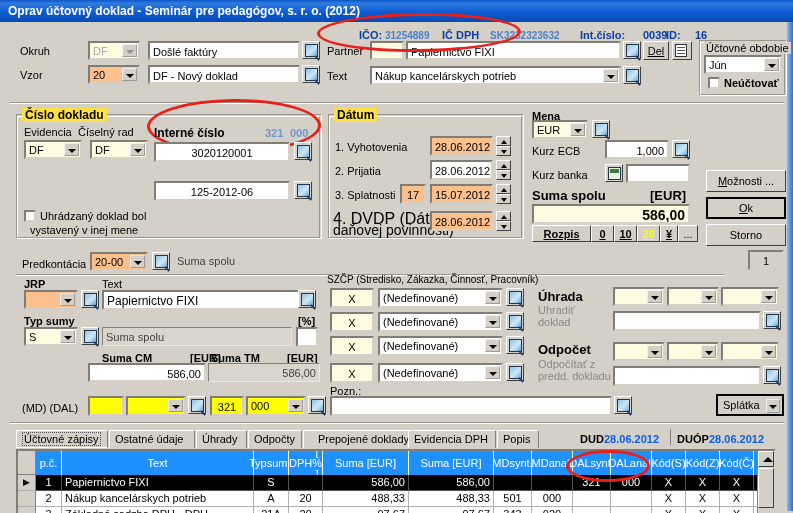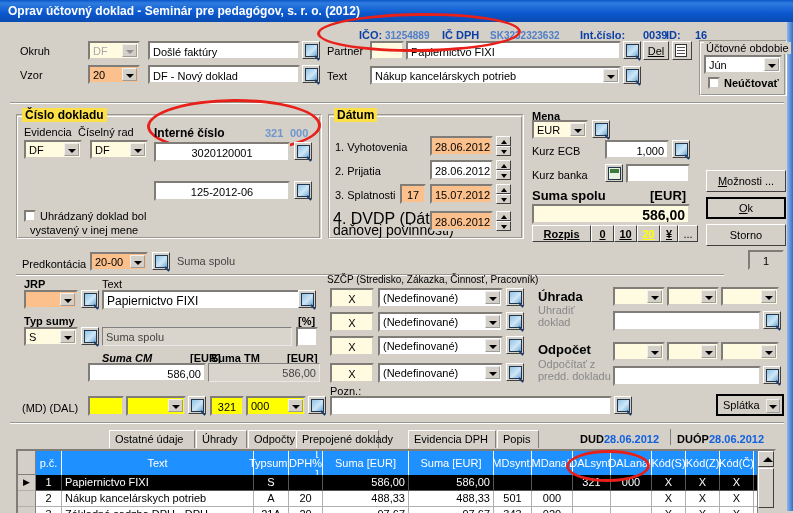--- a/index.html
+++ b/index.html
@@ -390,21 +390,21 @@
       <span>S</span>
       <span class="arrow"></span>
     </div>
     <div class="btnico" style="left:79px;top:305px;">
         <span class="mag"></span>
       </div>
     <div class="fld ro" style="left:100px;top:305px;width:190px;height:19px;">Suma spolu</div>
     <div class="lbl b" style="left:296px;top:293px;">[%]</div>
     <div class="fld sunken" style="left:294px;top:305px;width:22px;height:20px;"></div>
 
-    <div class="lbl b" style="left:100px;top:330px;font-style:italic;">Suma CM</div>
+    <div class="lbl b" style="left:100px;top:330px;">Suma CM</div>
     <div class="lbl b" style="left:188px;top:330px;">[EUR]</div>
     <div class="fld sunken r" style="left:86px;top:341px;width:118px;height:19px;">586,00</div>
     <div class="lbl b" style="left:209px;top:330px;">Suma TM</div>
     <div class="lbl b" style="left:285px;top:330px;">[EUR]</div>
     <div class="fld ro r" style="left:206px;top:341px;width:112px;height:19px;">586,00</div>
 
     <div class="lbl" style="left:20px;top:380px;">(MD) (DAL)</div>
     <div class="fld sunken yellow" style="left:86px;top:374px;width:36px;height:20px;"></div>
     <div class="combo yellow" style="left:124px;top:374px;width:60px;height:20px;">
       <span></span>
@@ -503,24 +503,25 @@
     <div class="btn def" style="left:714px;top:372px;width:68px;height:22px;justify-content:flex-start;padding-left:5px;">
       <span>Splátka</span>
       <span style="position:absolute;right:2px;top:3px;width:14px;height:14px;background:#d4d0c8;border:1px outset #f0f0f0;box-sizing:border-box;">
         <span style="position:absolute;left:2px;top:5px;border-left:4px solid transparent;border-right:4px solid transparent;border-top:4px solid #000;"></span>
       </span>
     </div>
 
     <div class="sep d" style="left:8px;top:400px;width:774px;"></div>
 
     <div class="tabstrip">
+      <div class="tab sel" style="left:0px;width:92px;"><span class="inner">Účtovné zápisy</span></div>
       <div class="tab" style="left:93px;width:86px;"><span>Ostatné údaje</span></div>
       <div class="tab" style="left:180px;width:51px;"><span>Úhrady</span></div>
       <div class="tab" style="left:232px;width:54px;"><span>Odpočty</span></div>
-      <div class="tab" style="left:280px;width:83px;text-align:right;"><span>Prepojené doklady</span></div>
+      <div class="tab" style="left:287px;width:112px;text-align:right;"><span>Prepojené doklady</span></div>
       <div class="tab" style="left:392px;width:88px;"><span>Evidencia DPH</span></div>
       <div class="tab" style="left:481px;width:42px;"><span>Popis</span></div>
     </div>
     <div class="lbl b" style="left:578px;top:411px;">DUD</div>
     <div class="lbl b" style="left:602px;top:411px;color:#1060e0;">28.06.2012</div>
     <div style="position:absolute;left:668px;top:407px;width:1px;height:16px;background:#808080;"></div>
     <div class="lbl b" style="left:675px;top:411px;">DUÓP</div>
     <div class="lbl b" style="left:707px;top:411px;color:#1060e0;">28.06.2012</div>
 
     <div class="grid" id="grid-root">

